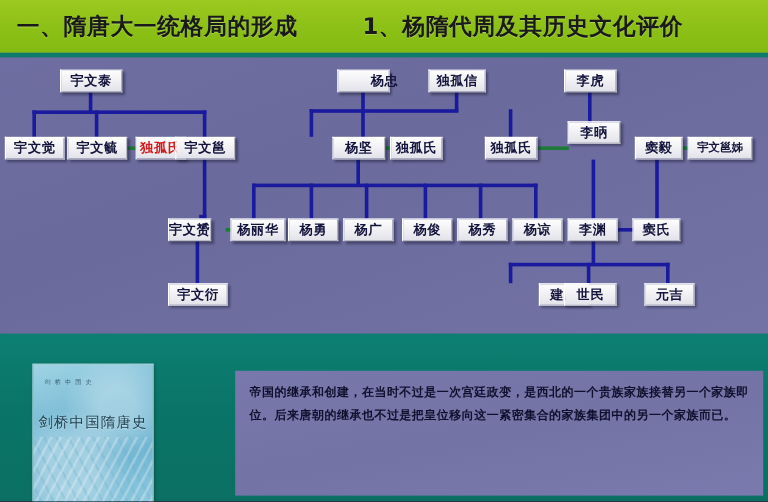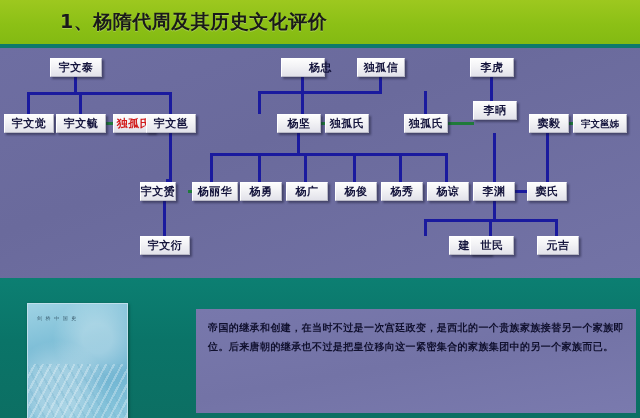--- a/index.html
+++ b/index.html
@@ -155,20 +155,21 @@
     text-align: justify;
     font-weight: 700;
   }
 </style>
 </head>
 <body>
 
 <div id="slide">
 
   <div id="header">
+    <span id="hdr-left" class="hdr-title">一、隋唐大一统格局的形成</span>
     <span id="hdr-right" class="hdr-title">1、杨隋代周及其历史文化评价</span>
   </div>
   <div id="header-rule"></div>
 
   <div id="diagram">
 
     <div class="ln v" style="left:74px; top:29px; height:17px;"></div>
     <div class="ln h" style="left:27px; top:44px; width:145px;"></div>
     <div class="ln v" style="left:27px; top:44px; height:22px;"></div>
     <div class="ln v" style="left:79px; top:44px; height:22px;"></div>
@@ -250,19 +251,20 @@
 
     <div class="node" style="left:405px; top:188px; width:42px;margin-left:44px;">建成</div>
     <div class="node" style="left:470px; top:188px; width:44px;">世民</div>
     <div class="node" style="left:537px; top:188px; width:42px;">元吉</div>
   </div>
 
   <div id="lower"></div>
 
   <div id="book">
     <span class="book-sub">剑 桥 中 国 史</span>
+    <span class="book-title">剑桥中国隋唐史</span>
   </div>
 
   <div id="quote">
     <div id="quote-text">帝国的继承和创建，在当时不过是一次宫廷政变，是西北的一个贵族家族接替另一个家族即位。后来唐朝的继承也不过是把皇位移向这一紧密集合的家族集团中的另一个家族而已。</div>
   </div>
 
 </div>
 
 </body></html>

